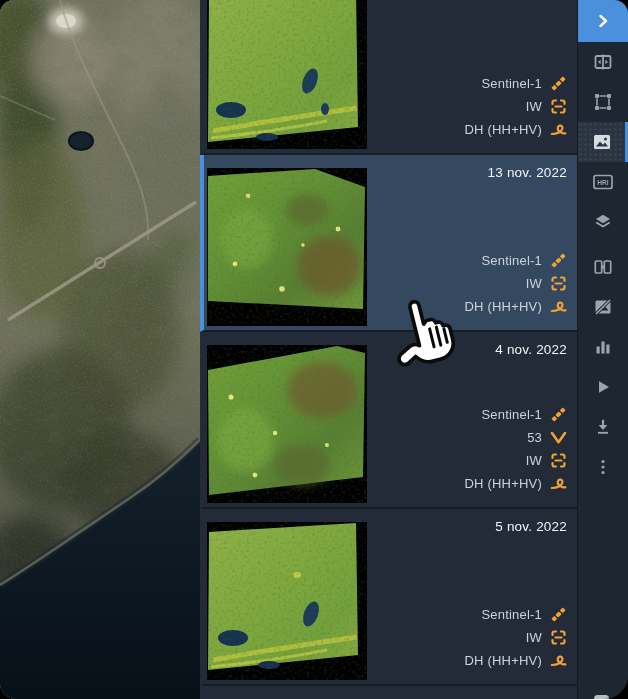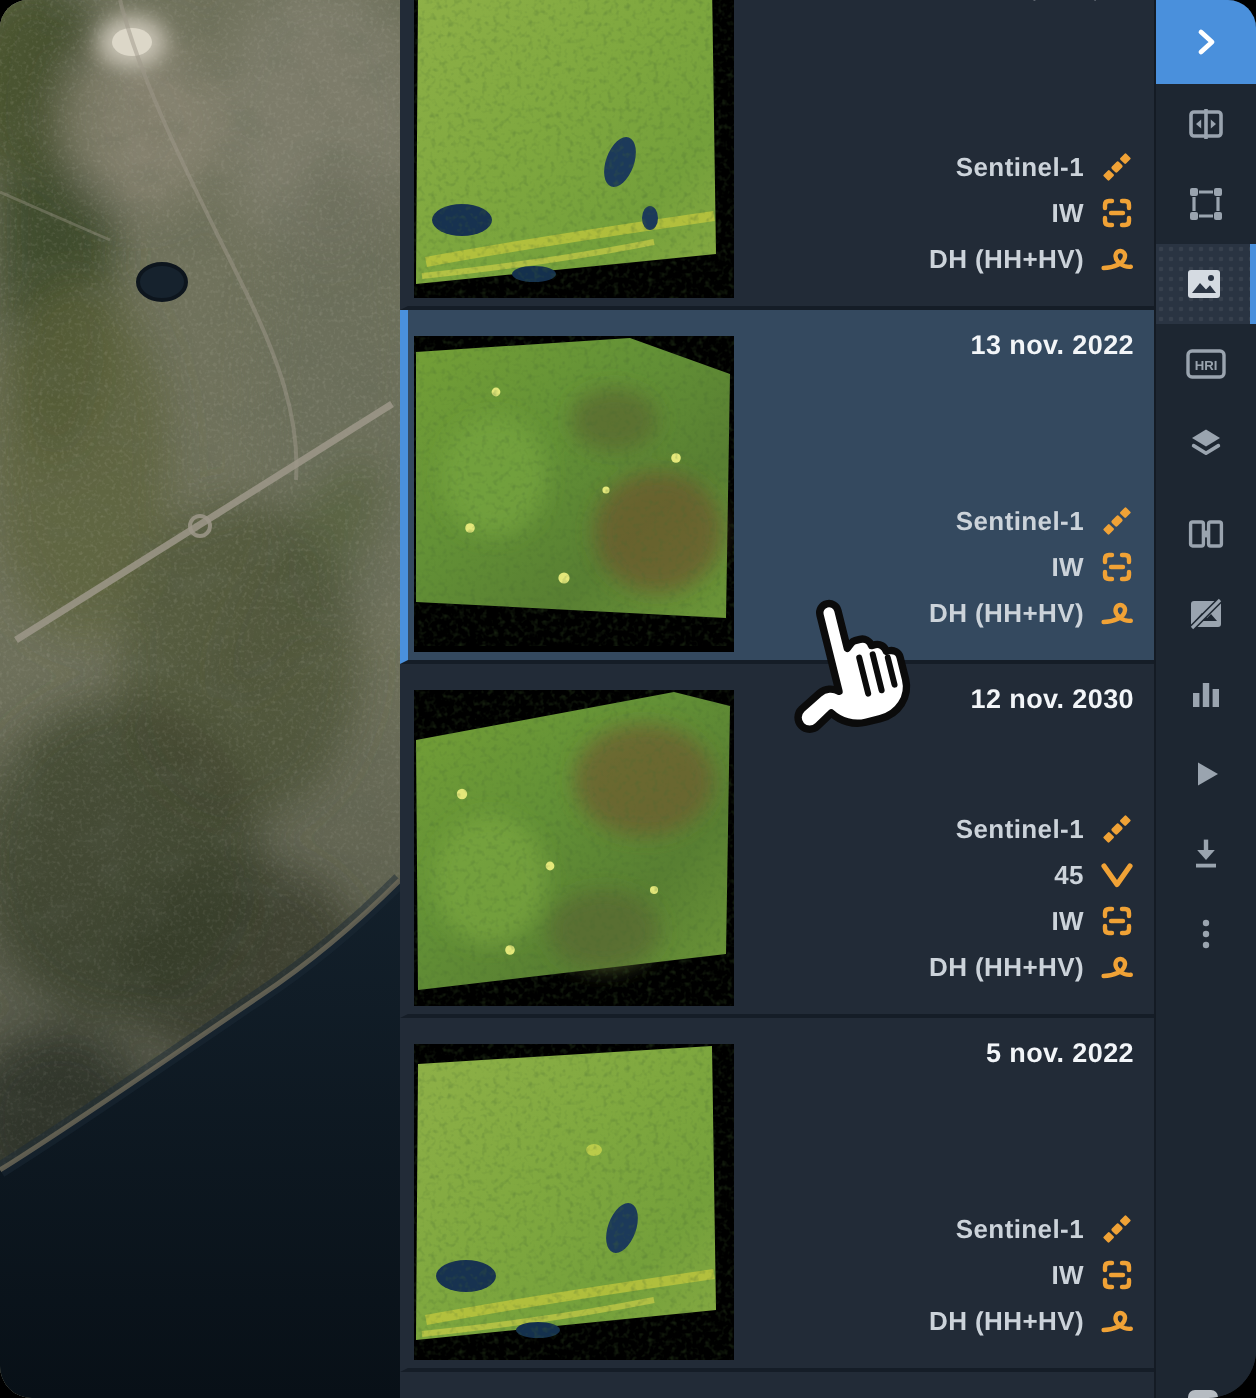--- a/index.html
+++ b/index.html
@@ -6,21 +6,21 @@
   *{box-sizing:border-box;}
   .screen{
     position:relative;width:628px;height:699px;overflow:hidden;
     border-radius:14px 14px 24px 16px;background:#222b37;
     font-family:"Liberation Sans", sans-serif;
   }
   
   .map{position:absolute;left:0;top:0;width:200px;height:699px;overflow:hidden;background:#6f715b;}
   .map svg{display:block;}
   
-  .panel{position:absolute;left:200px;top:0;width:377px;height:699px;background:#222b37;overflow:hidden;font-weight:bold;}
+  .panel{position:absolute;left:200px;top:0;width:377px;height:699px;background:#222b37;overflow:hidden;}
   .items{margin-top:-22px;}
   .result-item{
     position:relative;height:177px;background:#222b37;
     border-left:4px solid transparent;border-bottom:2px solid #151d27;
   }
   .result-item.selected{background:#34495f;border-left-color:#4a90dc;padding-left:24px;}
   .thumb{position:absolute;left:3px;top:13px;width:160px;height:158px;background:#000;}
   .thumb svg{display:block;}
   .date{
     position:absolute;top:10px;right:10px;color:#f2f5f8;font-size:13.5px;letter-spacing:.2px;
@@ -263,34 +263,34 @@
             </g>
             <g fill="#e4e87a">
               <circle cx="24" cy="52" r="2.6"></circle>
                 <circle cx="68" cy="88" r="2.2"></circle>
               <circle cx="48" cy="130" r="2.4"></circle>
                 <circle cx="120" cy="100" r="2.0"></circle>
             </g>
             <polygon points="1,25 130,1 158,8 156,132 2,150" filter="url(#speck)" opacity="0.5"></polygon>
           </svg>
         </div>
-        <div class="date">12 nov. 2030</div>
+        <div class="date">4 nov. 2022</div>
         <div class="meta">
           <div class="meta-row">
               <span class="lbl">Sentinel-1</span>
             <svg width="17" height="17" viewBox="0 0 17 17">
                 <g fill="#f0a236" transform="rotate(45 8.5 8.5)">
                   <rect x="6.5" y="0.5" width="4" height="4.2" rx="0.6"></rect>
                   <rect x="6.5" y="6" width="4" height="5" rx="0.9"></rect>
                   <rect x="6.5" y="12.3" width="4" height="4.2" rx="0.6"></rect>
                 </g>
               </svg>
             </div>
           <div class="meta-row">
-              <span class="lbl">45</span>
+              <span class="lbl">53</span>
             <svg width="17" height="17" viewBox="0 0 17 17">
                 <path d="M2,4 L8.5,13.2 L15,4" stroke="#f0a236" stroke-width="2.6" fill="none" stroke-linecap="round" stroke-linejoin="round"></path>
               </svg>
             </div>
           <div class="meta-row">
               <span class="lbl">IW</span>
             <svg width="17" height="17" viewBox="0 0 17 17">
                 <g stroke="#f0a236" stroke-width="2.2" fill="none" stroke-linecap="round">
                   <path d="M2.5,6 V4.5 Q2.5,2.5 4.5,2.5 H6"></path>
                   <path d="M11,2.5 h1.5 Q14.5,2.5 14.5,4.5 V6"></path>

